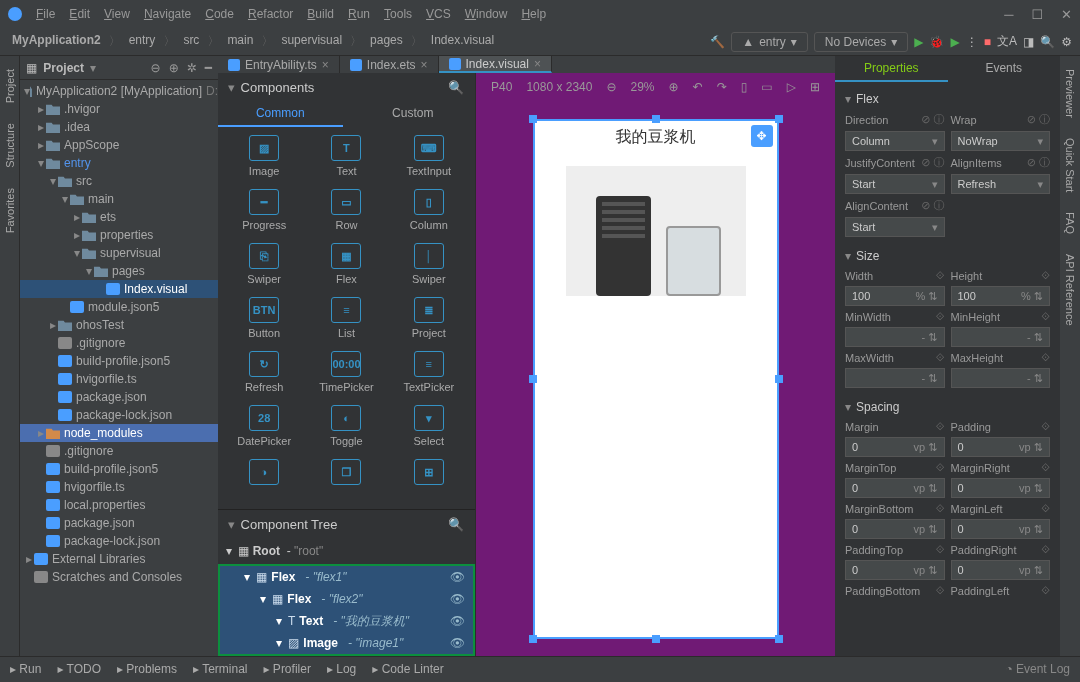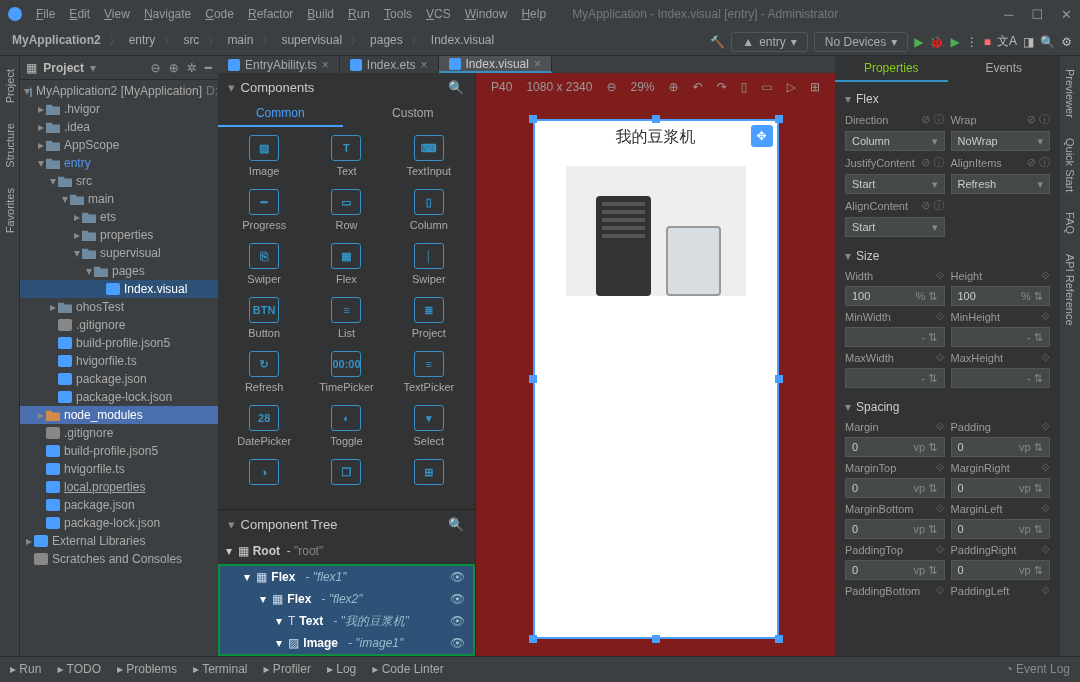--- a/index.html
+++ b/index.html
@@ -37,21 +37,21 @@
   .tree-row { display: flex; align-items: center; height: 18px; padding-left: 4px; white-space: nowrap; color: #aaa; }
   .tree-row .arr { width: 10px; text-align: center; color: #888; }
   .tree-row .ic { width: 14px; height: 12px; margin-right: 4px; display: inline-block; }
   .fold { background: #6f8a9e; clip-path: polygon(0 15%,40% 15%,50% 30%,100% 30%,100% 100%,0 100%); }
   .fold-o { background: #d28a4a; clip-path: polygon(0 15%,40% 15%,50% 30%,100% 30%,100% 100%,0 100%); }
   .file-b { background: #4a9eff; border-radius: 2px; }
   .file-g { background: #888; border-radius: 2px; }
   .tree-row.sel { background: #2d5177; color: #fff; }
   .tree-row.hover { background: #4b6eaf; color: #fff; }
   
-  .center { flex: 1; display: flex; flex-direction: column; background: #7f1d1d; }
+  .center { flex: 1; display: flex; flex-direction: column; background: #701a75; }
   .editor-tabs { height: 26px; background: #3c3f41; display: flex; }
   .etab { padding: 0 10px; display: flex; align-items: center; gap: 5px; color: #aaa; border-right: 1px solid #2b2b2b; }
   .etab.active { background: #4e5254; color: #ccc; border-bottom: 2px solid #3592c4; }
   .etab .close { color: #888; }
   
   .tool-area { display: flex; flex: 1; }
   .comp-panel { width: 258px; background: #313335; border-right: 1px solid #2b2b2b; display: flex; flex-direction: column; }
   .panel-title { height: 28px; display: flex; align-items: center; padding: 0 10px; font-size: 13px; color: #ccc; }
   .panel-title .arr { margin-right: 6px; color: #888; }
   .panel-title .srch { margin-left: auto; color: #888; }
@@ -123,21 +123,20 @@
       <span><u>N</u>avigate</span>
       <span><u>C</u>ode</span>
       <span><u>R</u>efactor</span>
       <span><u>B</u>uild</span>
       <span><u>R</u>un</span>
       <span><u>T</u>ools</span>
       <span><u>V</u>CS</span>
       <span><u>W</u>indow</span>
       <span><u>H</u>elp</span>
     </div>
-  <div class="title">MyApplication - Index.visual [entry] - Administrator</div>
   <div class="wincontrols">
     <span>─</span>
     <span>☐</span>
     <span>✕</span>
   </div>
 </div>
 
 <div class="nav-row">
   <div class="breadcrumb" id="breadcrumb">
       <span style="font-weight: bold;">MyApplication2</span>
@@ -244,20 +243,25 @@
         <div class="tree-row" style="padding-left: 64px;">
           <span class="arr">▾</span>
           <span class="ic fold"></span>
           <span>pages</span>
         </div>
         <div class="tree-row sel" style="padding-left: 76px;">
           <span class="arr"></span>
           <span class="ic file-b"></span>
           <span>Index.visual</span>
         </div>
+        <div class="tree-row" style="padding-left: 40px;">
+          <span class="arr"></span>
+          <span class="ic file-b"></span>
+          <span>module.json5</span>
+        </div>
         <div class="tree-row" style="padding-left: 28px;">
           <span class="arr">▸</span>
           <span class="ic fold"></span>
           <span>ohosTest</span>
         </div>
         <div class="tree-row" style="padding-left: 28px;">
           <span class="arr"></span>
           <span class="ic file-g"></span>
           <span>.gitignore</span>
         </div>
@@ -294,21 +298,21 @@
         <div class="tree-row" style="padding-left: 16px;">
           <span class="arr"></span>
           <span class="ic file-b"></span>
           <span>build-profile.json5</span>
         </div>
         <div class="tree-row" style="padding-left: 16px;">
           <span class="arr"></span>
           <span class="ic file-b"></span>
           <span>hvigorfile.ts</span>
         </div>
-        <div class="tree-row" style="padding-left: 16px; text-decoration: underline;">
+        <div class="tree-row" style="padding-left: 16px;">
           <span class="arr"></span>
           <span class="ic file-b"></span>
           <span>local.properties</span>
         </div>
         <div class="tree-row" style="padding-left: 16px;">
           <span class="arr"></span>
           <span class="ic file-b"></span>
           <span>package.json</span>
         </div>
         <div class="tree-row" style="padding-left: 16px;">

